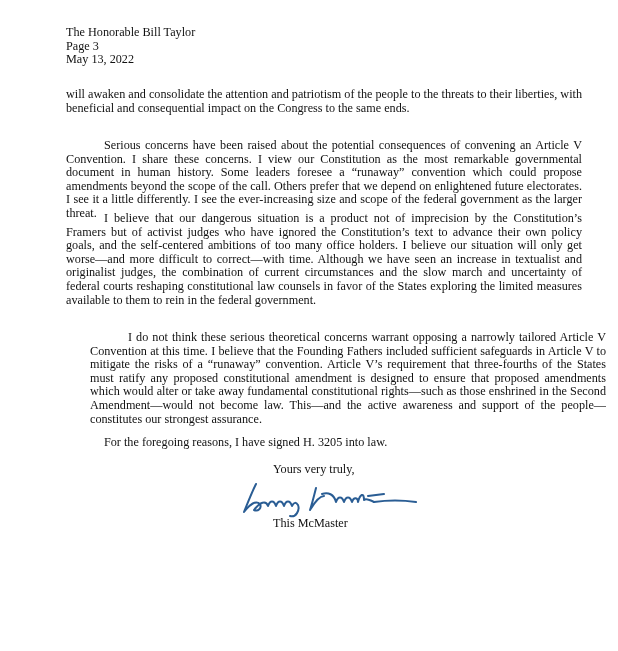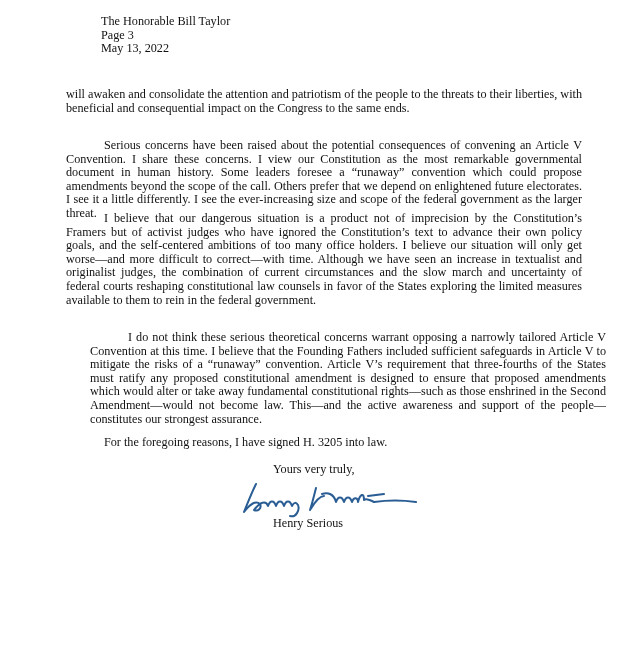--- a/index.html
+++ b/index.html
@@ -1,21 +1,21 @@
 <!DOCTYPE html>
 <html><head>
 <meta charset="utf-8">
 <style>
   html, body { margin: 0; padding: 0; background: #ffffff; }
   body {
     width: 618px; height: 651px; overflow: hidden; position: relative;
     font-family: "Liberation Serif", serif; color: #111111;
     font-size: 12.2px; line-height: 13.6px;
   }
-  .header { position: absolute; left: 66px; top: 15px; margin-left: 35px; }
+  .header { position: absolute; left: 66px; top: 26px; }
   .header div { line-height: 13.6px; }
   .para { position: absolute; left: 66px; width: 516px; text-align: justify; }
   .indent { text-indent: 38px; }
   .p0 { top: 88px; }
   .p1 { top: 139px; }
   .p2 { top: 212px; }
   .p3 { top: 331px; margin-left: 24px; }
   .p4 { top: 436px; left: 104px; }
   .closing { position: absolute; left: 273px; top: 463px; }
   .signature { position: absolute; left: 238px; top: 478px; width: 180px; height: 40px; }
@@ -39,13 +39,13 @@
 <div class="closing">Yours very truly,</div>
 
 <svg class="signature" viewBox="0 0 180 40">
   <g id="sig" fill="none" stroke-width="2" stroke-linecap="round" stroke-linejoin="round" stroke="#2a5d94">
     <path d="M18 6 C14 14 10 24 6 34 M6 34 C12 26 18 22 22 26 C24 30 20 34 16 32 C22 24 28 22 30 28 C32 22 36 22 38 28 C40 22 44 22 46 28 C48 22 52 22 54 28 C56 24 58 24 60 27 C62 32 58 40 52 38"></path>
     <path d="M78 10 C76 18 74 26 72 32 M72 32 C78 22 82 18 86 18 M84 16 C90 14 96 16 98 24 C100 18 104 18 106 24 C108 18 112 18 114 24 C116 18 120 20 120 24 C122 16 126 14 126 22 C128 20 132 22 136 24"></path>
     <path d="M130 18 L146 16 M136 24 C150 22 164 22 178 24"></path>
   </g>
 </svg>
 
-<div class="signer">Henry Serious</div>
+<div class="signer">This McMaster</div>
 
 </body></html>

